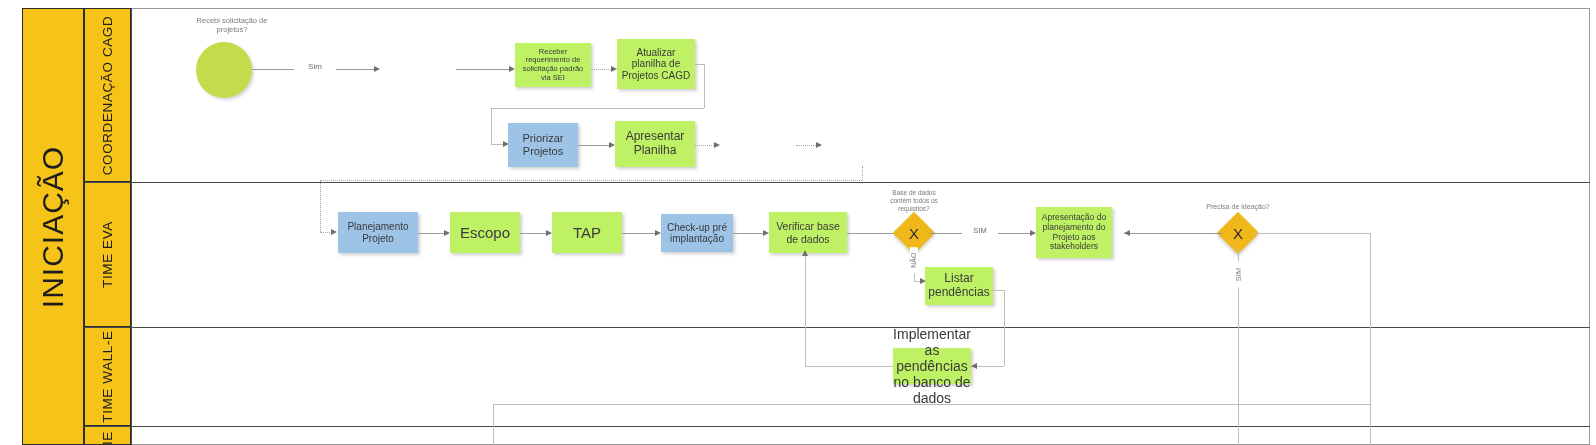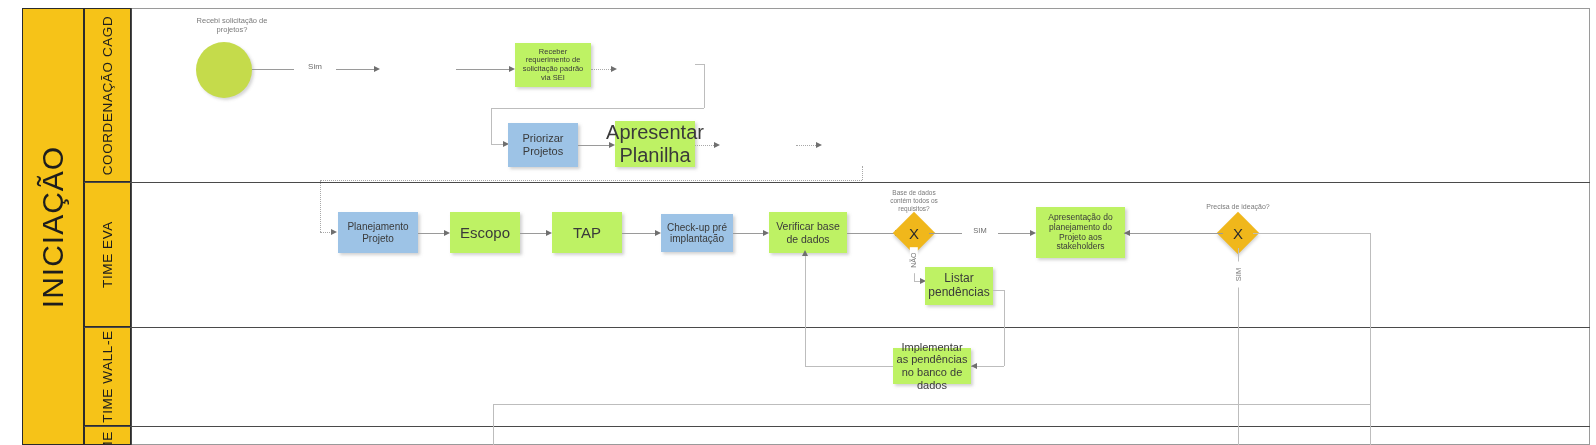--- a/index.html
+++ b/index.html
@@ -192,35 +192,38 @@
   <div class="arw r" style="left:509px;top:65.5px;"></div>
 
   <div class="task yellow" style="left:515px;top:43px;width:76px;height:44px;font-size:7.5px;">Receber
 requerimento de
 solicitação padrão
 via SEI</div>
 
   <div class="dln h" style="left:591px;top:69px;width:22px;"></div>
   <div class="arw r" style="left:611px;top:65.5px;"></div>
 
+  <div class="task yellow" style="left:617px;top:39px;width:78px;height:50px;font-size:10px;">Atualizar
+planilha de
+Projetos CAGD</div>
 
   <div class="ln h light" style="left:695px;top:64px;width:9px;"></div>
   <div class="ln v light" style="left:704px;top:64px;height:44px;"></div>
   <div class="ln h light" style="left:491px;top:108px;width:213px;"></div>
   <div class="ln v light" style="left:491px;top:108px;height:36px;"></div>
   <div class="ln h light" style="left:491px;top:144px;width:16px;"></div>
   <div class="arw r" style="left:503px;top:140.5px;"></div>
 
   <div class="task blue" style="left:508px;top:123px;width:70px;height:44px;font-size:11px;">Priorizar
 Projetos</div>
 
   <div class="ln h" style="left:578px;top:145px;width:32px;"></div>
   <div class="arw r" style="left:609px;top:141.5px;"></div>
 
-  <div class="task yellow" style="left:615px;top:121px;width:80px;height:46px;font-size:20px;">Apresentar
+  <div class="task yellow" style="left:615px;top:121px;width:80px;height:46px;font-size:12px;">Apresentar
 Planilha</div>
 
   <div class="dln h" style="left:695px;top:145px;width:21px;"></div>
   <div class="arw r" style="left:714px;top:141.5px;"></div>
 
 
   <div class="dln h" style="left:796px;top:145px;width:22px;"></div>
   <div class="arw r" style="left:816px;top:141.5px;"></div>
 
 
@@ -261,39 +264,39 @@
   <div class="lbl" style="left:869px;top:189px;width:90px;font-size:6.5px;">Base de dados
 contém todos os
 requisitos?</div>
   <div class="gw" style="left:899px;top:218px;"></div>
   <div class="gw-x" style="left:899px;top:218px;">X</div>
 
   <div class="ln h" style="left:929px;top:233px;width:102px;"></div>
   <div class="arw r" style="left:1030px;top:229.5px;"></div>
   <div class="lbl flow" style="left:962px;top:226px;width:30px;font-size:7.5px;">SIM</div>
 
-  <div class="task yellow" style="left:1036px;top:207px;width:89px;height:51px;font-size:8.5px;">Apresentação do
+  <div class="task yellow" style="left:1036px;top:207px;width:76px;height:51px;font-size:8.5px;">Apresentação do
 planejamento do
 Projeto aos
 stakeholders</div>
 
   <div class="ln v light" style="left:914px;top:248px;height:33px;"></div>
   <div class="ln h light" style="left:914px;top:281px;width:8px;"></div>
   <div class="arw r" style="left:920px;top:277.5px;"></div>
   <div class="lbl vflow" style="left:901px;top:256px;width:26px;font-size:7px;">NÃO</div>
 
   <div class="task yellow" style="left:925px;top:267px;width:68px;height:38px;font-size:12px;">Listar
 pendências</div>
 
   <div class="ln h light" style="left:993px;top:290px;width:11px;"></div>
   <div class="ln v light" style="left:1004px;top:290px;height:76px;"></div>
   <div class="ln h light" style="left:971px;top:366px;width:33px;"></div>
   <div class="arw l" style="left:971px;top:362.5px;"></div>
 
-  <div class="task yellow" style="left:893px;top:348px;width:78px;height:36px;font-size:11px;">Implementar as
+  <div class="task yellow" style="left:893px;top:348px;width:78px;height:36px;font-size:14px;">Implementar as
 pendências no
 banco de dados</div>
 
   <div class="ln h light" style="left:805px;top:366px;width:88px;"></div>
   <div class="ln v light" style="left:805px;top:254px;height:112px;"></div>
   <div class="arw d" style="left:801.5px;top:250px;transform:rotate(180deg);"></div>
 
   <div class="lbl" style="left:1188px;top:203px;width:100px;font-size:7px;">Precisa de ideação?</div>
   <div class="gw" style="left:1223px;top:218px;"></div>
   <div class="gw-x" style="left:1223px;top:218px;">X</div>

